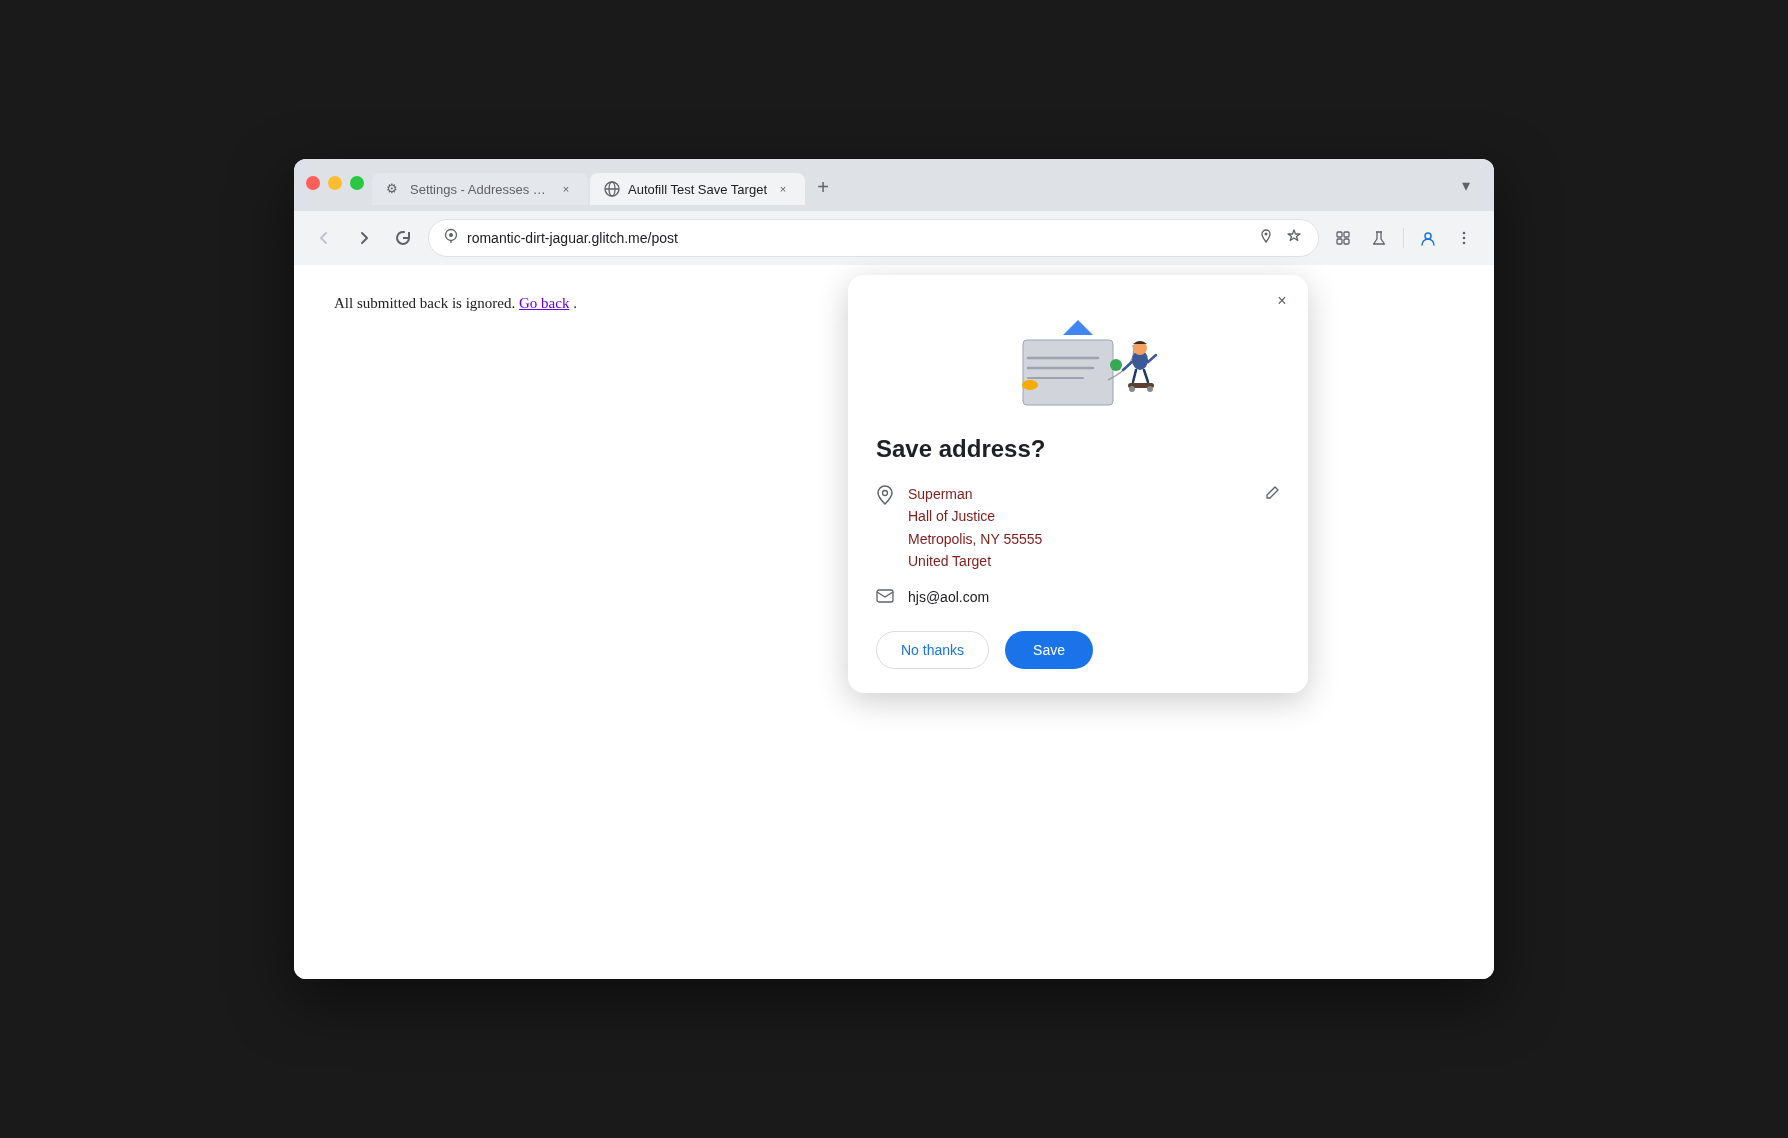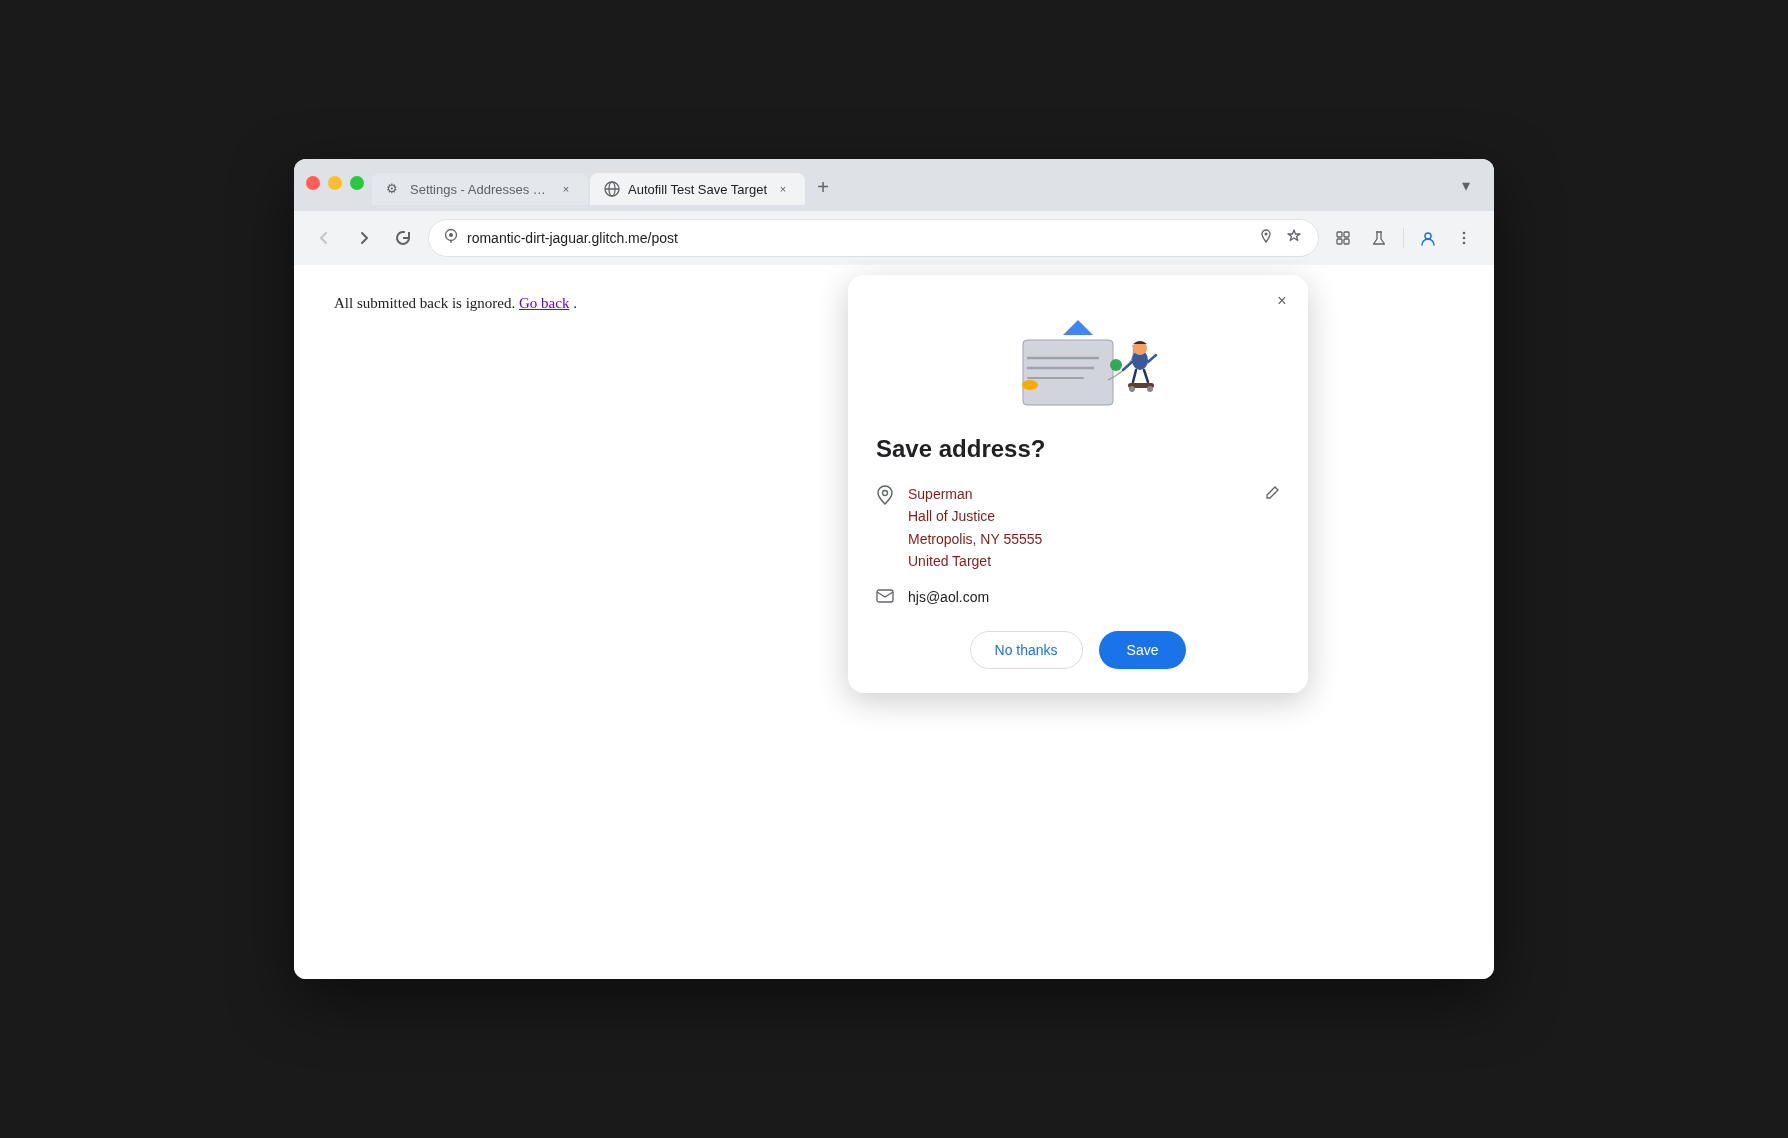--- a/index.html
+++ b/index.html
@@ -320,21 +320,20 @@
       flex-shrink: 0;
     }
 
     .email-text {
       font-size: 14px;
       color: #202124;
     }
 
     .dialog-actions {
       display: flex;
-      justify-content: center;
       gap: 16px;
     }
 
     .btn-no-thanks {
       padding: 10px 24px;
       border-radius: 20px;
       border: 1px solid #dadce0;
       background: #fff;
       color: #1a73e8;
       font-size: 14px;

